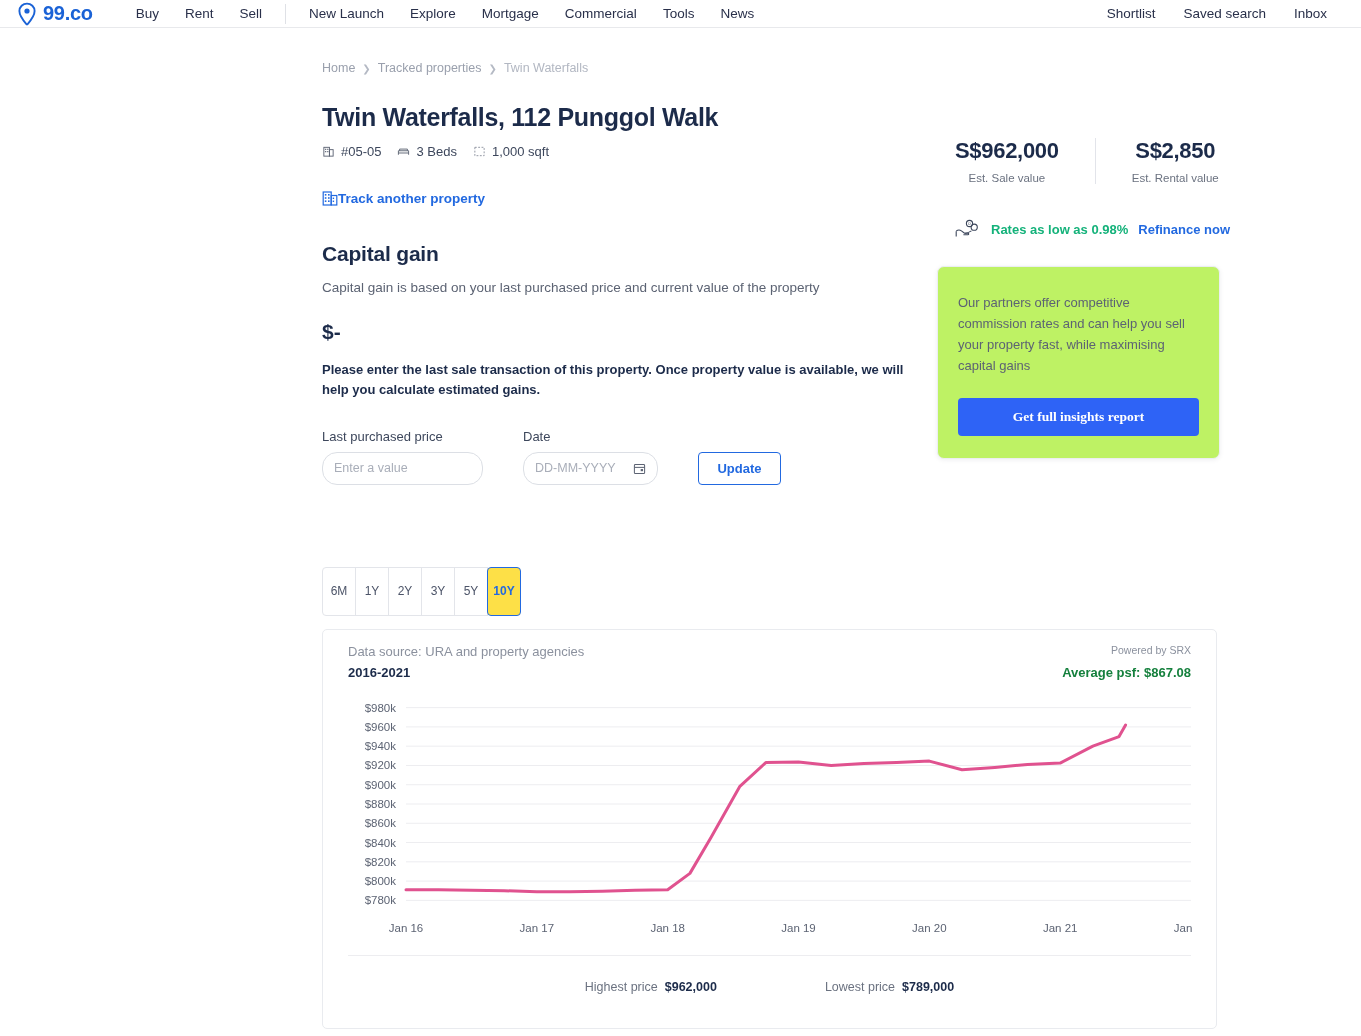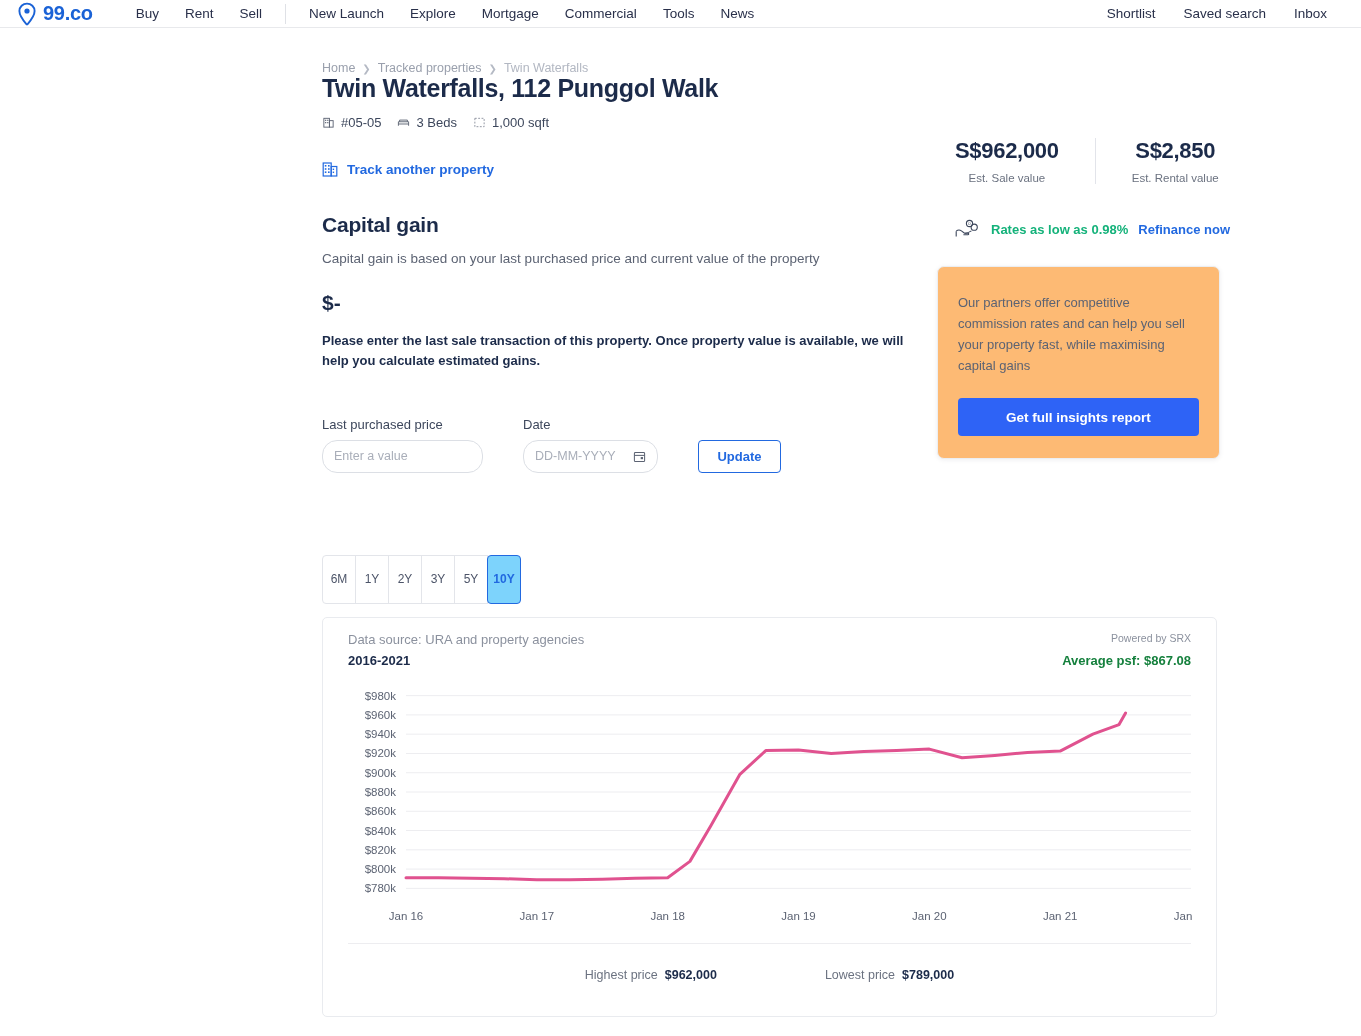--- a/index.html
+++ b/index.html
@@ -37,34 +37,34 @@
 
   .breadcrumb {
     display: flex; align-items: center; gap: 7px;
     font-size: 12.5px; color: #9aa0ad;
     padding-top: 33px;
   }
   .crumb { cursor: pointer; }
   .crumb-sep { font-size: 10px; color: #b4b9c4; }
   .crumb.last { color: #b2b7c2; }
 
-  .titlerow { display: flex; align-items: flex-start; }
+  .titlerow { display: flex; align-items: flex-start; margin-top: 29px; }
   h1.title {
     font-size: 25px; font-weight: 700; color: #1c2b4a;
     letter-spacing: -.3px; line-height: 1.1;
   }
   .meta {
     display: flex; align-items: center; gap: 7px;
     margin-top: 12px; font-size: 13px; color: #3d475c;
   }
   .meta .grp { display: flex; align-items: center; gap: 6px; margin-right: 9px; }
   .ico { width: 13px; height: 13px; display: inline-block; flex: none; }
 
   .tracklink {
-    display: flex; align-items: center; gap: 9px;
+    display: flex; align-items: center; 
     margin-top: 31px; font-size: 13.5px; font-weight: 700;
     color: #2269e0; cursor: pointer;
   }
 
   
   .valueblock {
     position: absolute; left: 955px; top: 110px;
     display: flex; align-items: flex-start;
   }
   .vcol { text-align: center; }
@@ -83,62 +83,62 @@
 
   
   h2.section { font-size: 21px; font-weight: 700; margin-top: 35px; letter-spacing: -.2px; }
   .sectionsub { font-size: 13.5px; color: #5c6373; margin-top: 14px; }
   .amount { font-size: 21px; font-weight: 700; margin-top: 25px; }
   .note {
     font-size: 13px; font-weight: 700; color: #1c2b4a;
     margin-top: 16px; line-height: 1.55; max-width: 585px;
   }
 
-  .form { display: flex; align-items: flex-end; gap: 40px; margin-top: 46px; }
+  .form { display: flex; align-items: flex-end; gap: 40px; margin-top: 29px; }
   .field-label { font-size: 13px; color: #3d475c; margin-bottom: 8px; }
   .input {
     height: 33px; border: 1px solid #dcdfe5; border-radius: 15px;
     background: #fff; display: flex; align-items: center;
     padding: 0 11px; font-size: 12.5px; color: #a9aeb9;
   }
   .input.price { width: 161px; }
   .input.date { width: 135px; justify-content: space-between; }
   .btn-update {
     width: 83px; height: 33px; border: 1px solid #2269e0; border-radius: 4px;
     background: #fff; color: #2269e0; font-size: 13px; font-weight: 700;
     display: flex; align-items: center; justify-content: center; cursor: pointer;
     font-family: "Liberation Sans", sans-serif;
   }
 
   
   .promo {
     position: absolute; left: 937px; top: 238px;
-    width: 283px; background: #fdba74;
+    width: 283px; background: #bef264;
     border: 1px solid #eceef1; border-radius: 7px;
     box-shadow: 0 1px 5px rgba(20,30,60,.07);
     padding: 25px 20px 22px;
   }
   .promo-text { font-size: 13px; color: #5c6373; line-height: 1.62; }
   .btn-insights {
     margin-top: 22px; width: 100%; height: 38px;
     background: #2e63f6; color: #fff; border: 0; border-radius: 4px;
     font-size: 13.5px; font-weight: 700; cursor: pointer;
-    font-family: Liberation Sans, sans-serif;
+    font-family: Liberation Serif, serif;
   }
 
   
   .ranges { display: flex; margin-top: 82px; }
   .range {
     width: 34px; height: 49px; border: 1px solid #e3e5ea;
     margin-left: -1px; display: flex; align-items: center; justify-content: center;
     font-size: 12px; color: #4c5468; background: #fff; cursor: pointer;
   }
   .range:first-child { margin-left: 0; border-radius: 4px 0 0 4px; }
   .range.active {
-    background: #7dd3fc; border: 1px solid #2269e0; color: #2269e0;
+    background: #fde047; border: 1px solid #2269e0; color: #2269e0;
     font-weight: 700; border-radius: 4px; z-index: 2;
   }
 
   
   .chartcard {
     margin-top: 13px; width: 895px;
     border: 1px solid #e9ebef; border-radius: 5px;
     background: #fff; padding: 14px 25px 0 25px;
     position: relative; height: 400px;
   }

